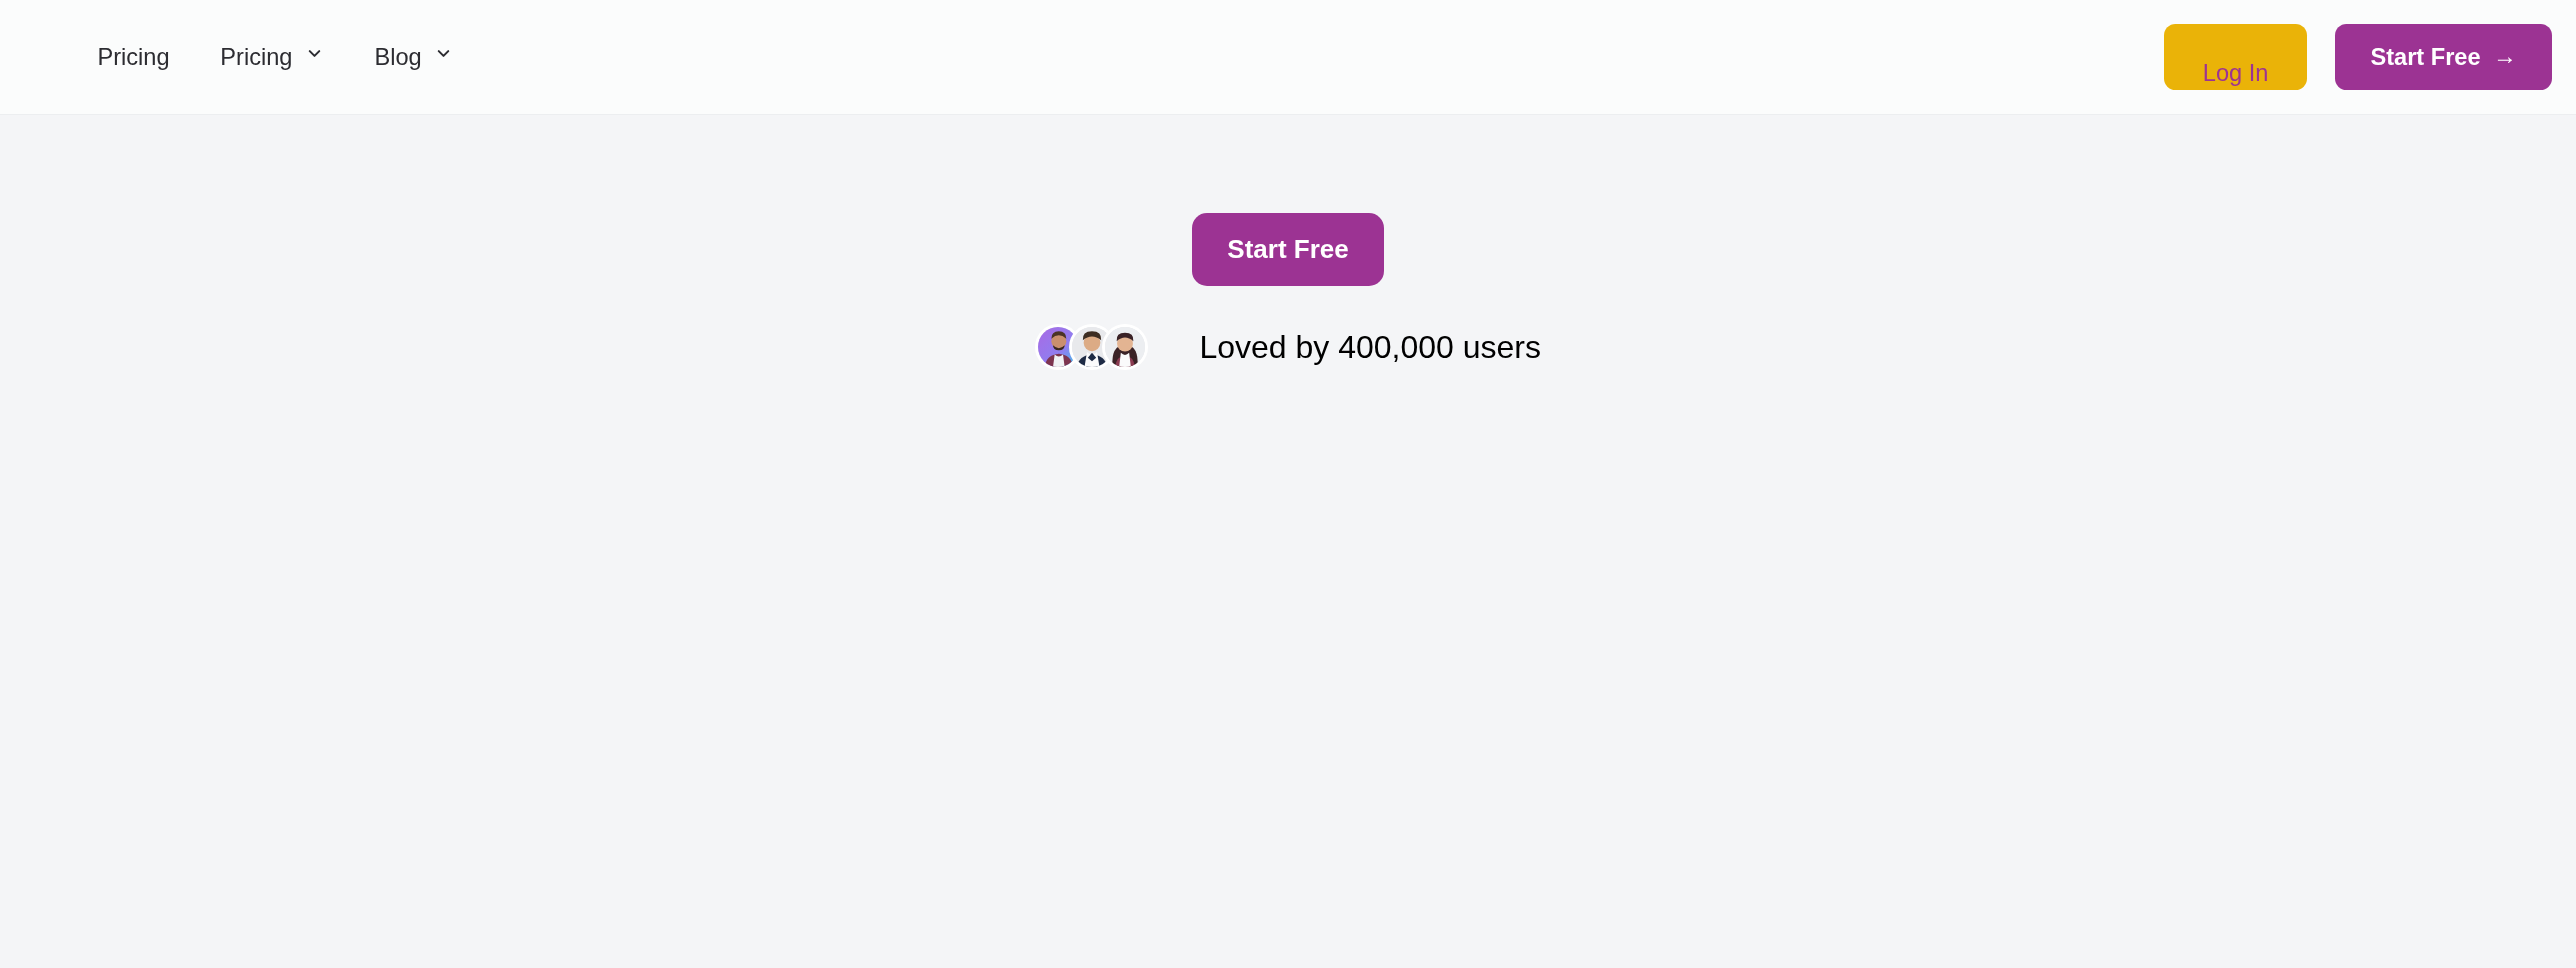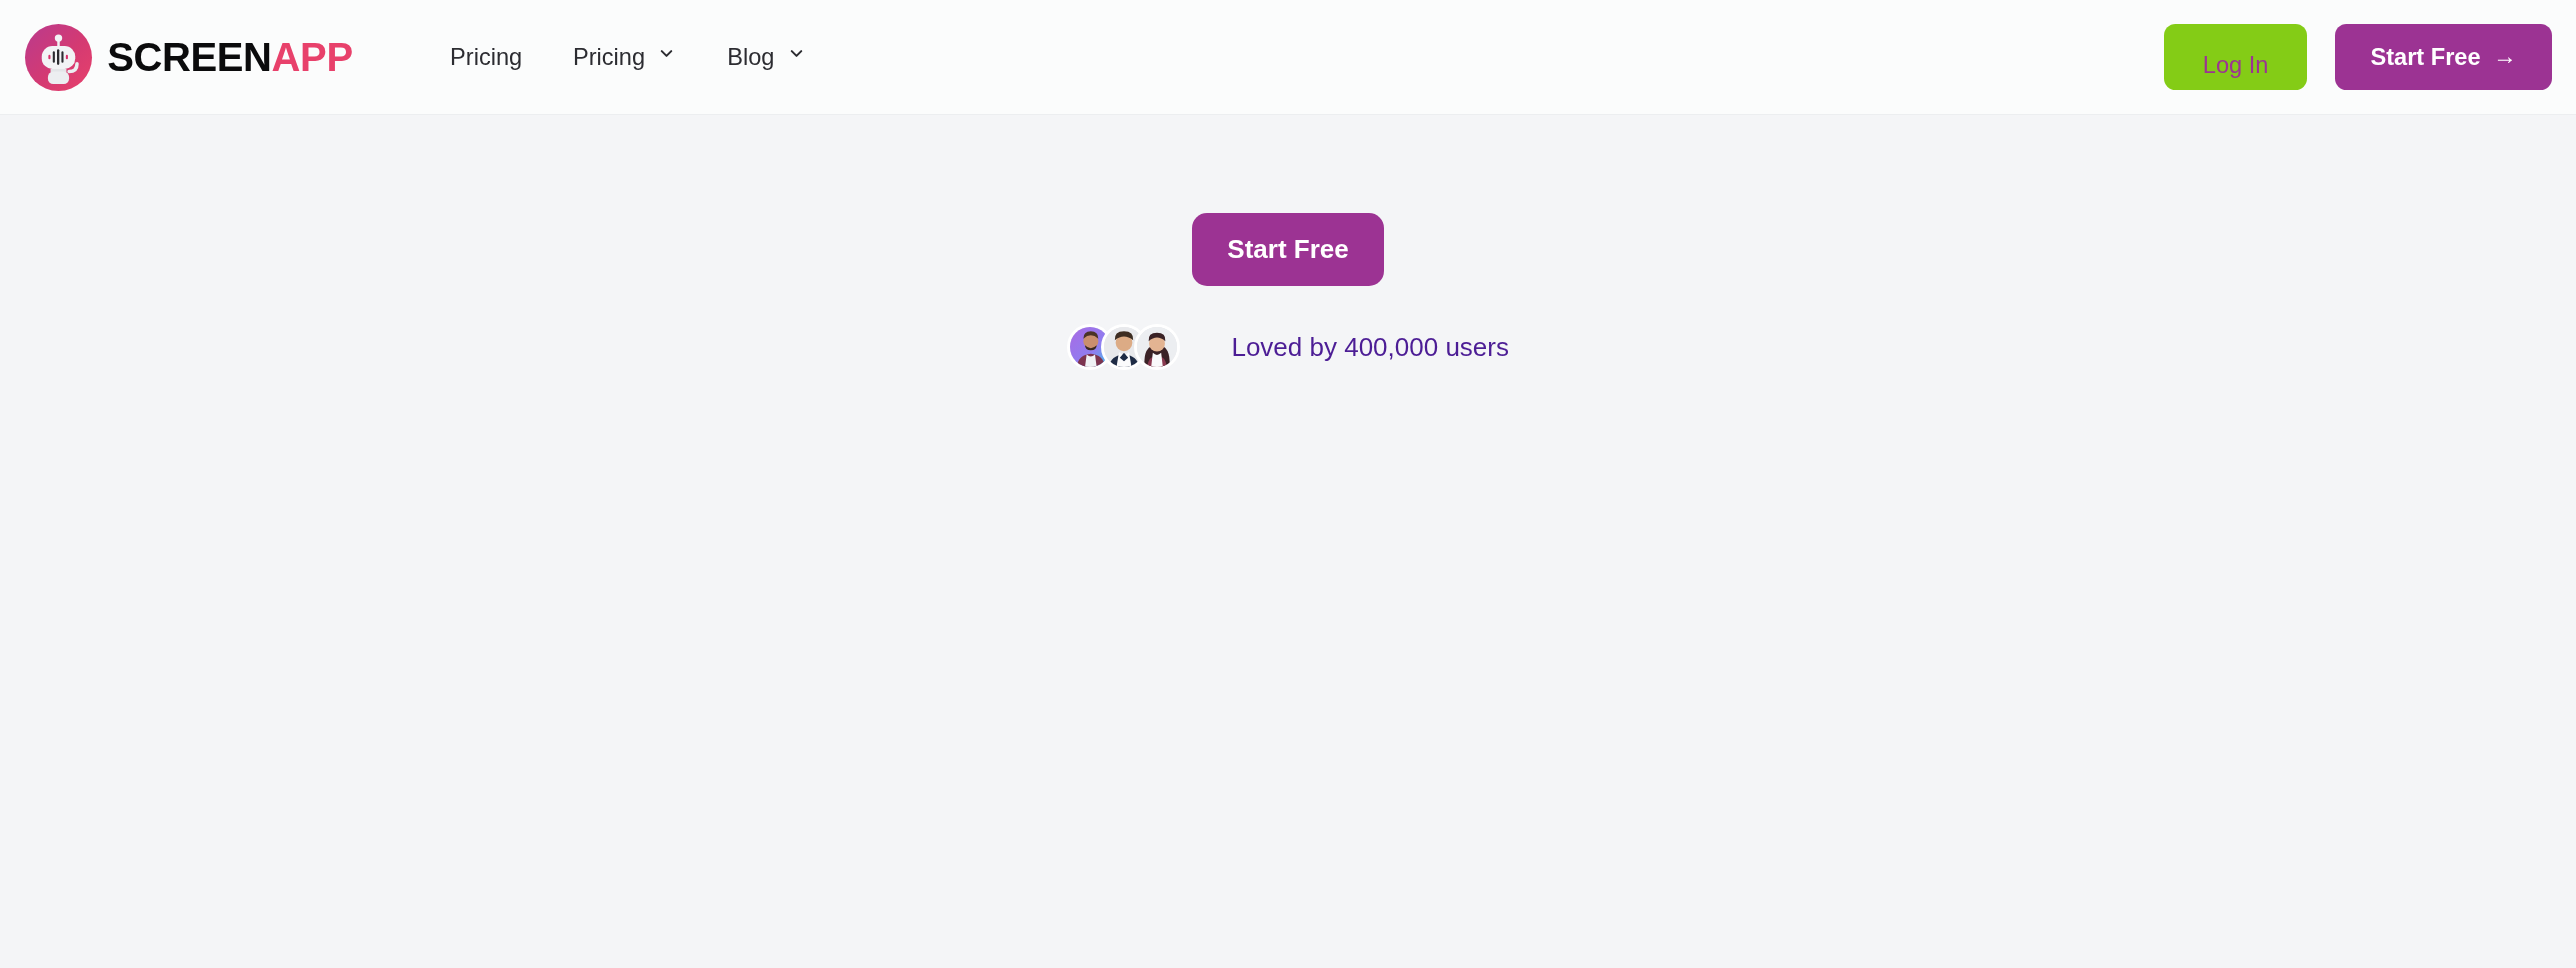--- a/index.html
+++ b/index.html
@@ -86,27 +86,27 @@
 
   .header-actions {
     margin-left: auto;
     margin-right: 24.5px;
     display: flex;
     align-items: center;
     gap: 28px;
   }
 
   .btn-login {
-    background: #84cc16;
+    background: #eab308;
     color: #9c3393;
     font-size: 23.6px;
     font-weight: 400;
     border: none;
     border-radius: 11.4px;
-    padding: 8px 39px;
+    padding: 16px 39px;
     height: 66px;
     line-height: 66px;
     cursor: pointer;
     font-family: inherit;
     white-space: nowrap;
   }
 
   .btn-start-top {
     background: #9c3393;
     color: #ffffff;
@@ -197,55 +197,30 @@
     overflow: hidden;
     position: relative;
     background: #e8e9ec;
     flex: 0 0 46px;
   }
   .avatar + .avatar { margin-left: -12.3px; }
   .avatar svg { display: block; width: 100%; height: 100%; }
 
   .proof-text {
     margin-left: 51px;
-    font-size: 26px;
-    color: #4c1d95;
+    font-size: 32px;
+    color: #000000;
     white-space: nowrap;
   }
 </style>
 </head>
 <body>
 
 <header class="header">
 
-  <a class="brand">
-    <span class="logo-mark">
-      <svg viewBox="0 0 76 76" xmlns="http://www.w3.org/2000/svg">
-
-        <circle cx="38" cy="16" r="4.2" fill="#f2f3f5"></circle>
-        <rect x="36.6" y="18" width="2.8" height="9" fill="#f2f3f5"></rect>
-
-        <rect x="19" y="25" width="38" height="26" rx="12" fill="#f2f3f5"></rect>
-
-        <rect x="26.5" y="35" width="2.4" height="5" rx="1.2" fill="#d8316b"></rect>
-        <rect x="31.5" y="31" width="2.4" height="13" rx="1.2" fill="#2b2b30"></rect>
-        <rect x="36.3" y="28.5" width="2.6" height="18" rx="1.3" fill="#2b2b30"></rect>
-        <rect x="41.3" y="31" width="2.4" height="13" rx="1.2" fill="#2b2b30"></rect>
-        <rect x="46.3" y="35" width="2.4" height="5" rx="1.2" fill="#d8316b"></rect>
-
-        <rect x="29" y="51" width="18" height="4" fill="#e3e5e8"></rect>
-        <rect x="26" y="54" width="24" height="14" rx="6" fill="#eceef1"></rect>
-
-        <path d="M50 54 q9 0 9 -9" stroke="#eceef1" stroke-width="4" fill="none" stroke-linecap="round"></path>
-      </svg>
-    </span>
-    <span class="wordmark">
-      <span class="w-screen">SCREEN</span><span class="w-app">APP</span>
-    </span>
-  </a>
 
   <nav class="nav">
 
     <div class="nav-item">
       <span>Pricing</span>
     </div>
 
     <div class="nav-item">
       <span>Pricing</span>
       <span class="chev">

